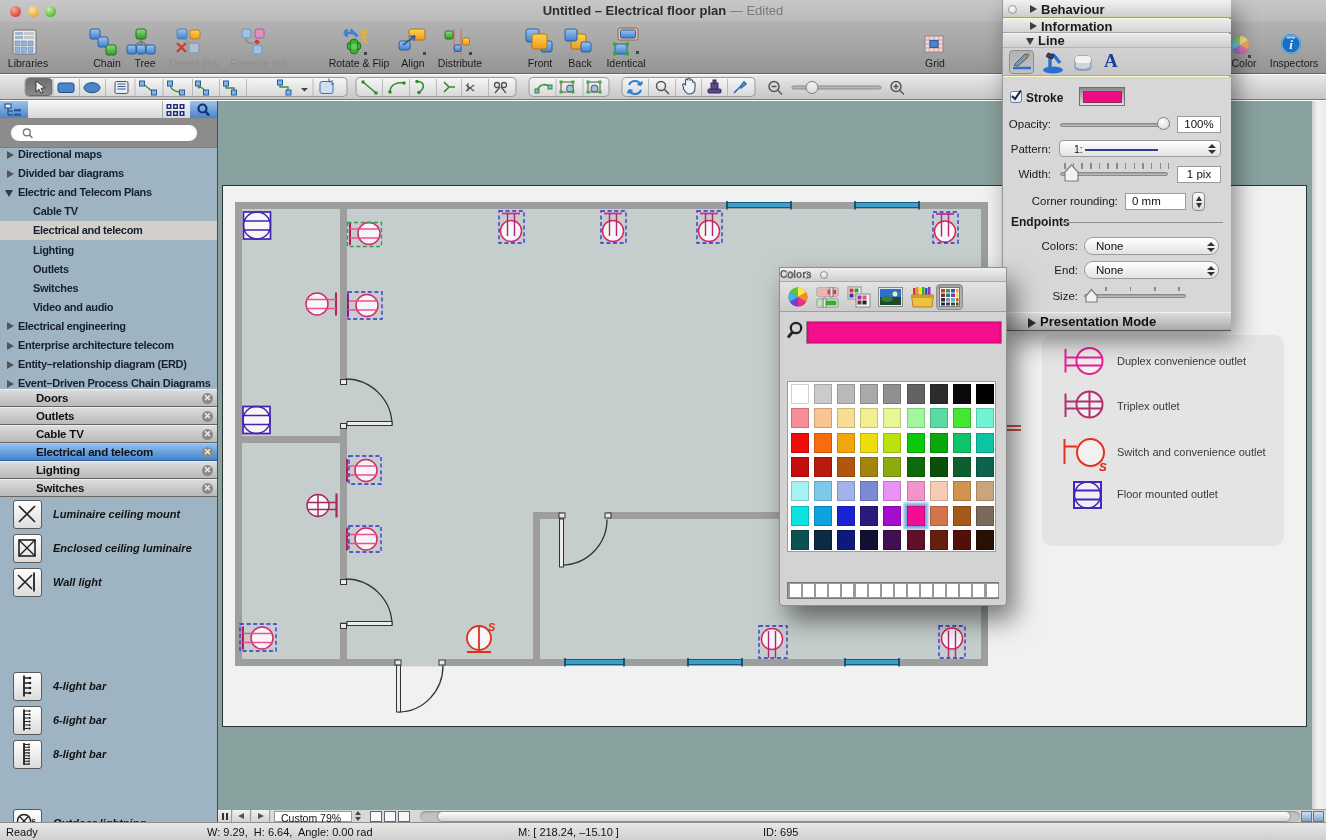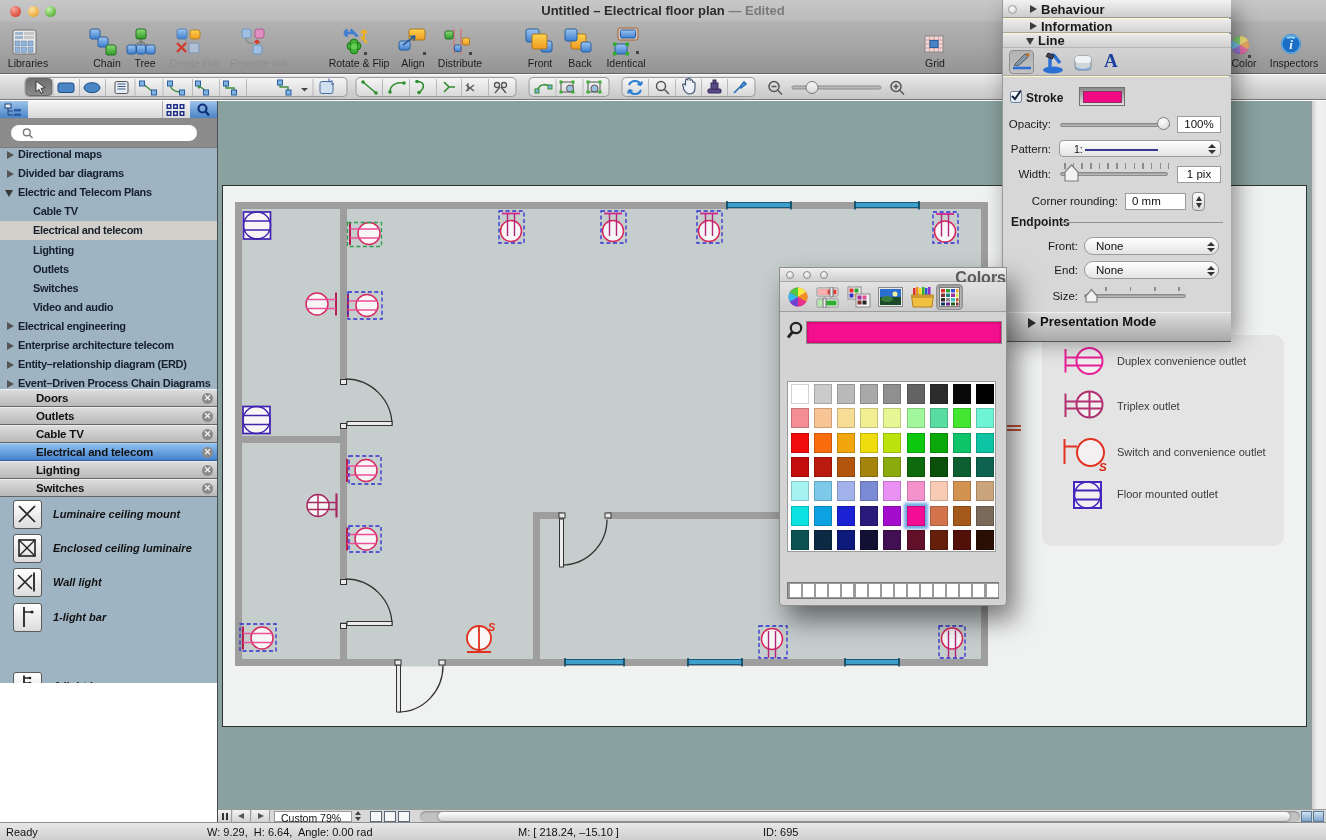--- a/index.html
+++ b/index.html
@@ -4,27 +4,27 @@
 html,body{width:1326px;height:840px;overflow:hidden}
 body{font-family:"Liberation Sans",sans-serif;-webkit-font-smoothing:antialiased}
 #s{position:relative;width:1326px;height:840px;background:#fff;overflow:hidden}
 .abs{position:absolute}
 
 #tb1{position:absolute;left:0;top:0;width:1326px;height:74px;
  background:linear-gradient(#c7c7c7,#bbbbbb 21px,#b2b2b2 22px,#a6a6a6 45px,#949494 73px);
  border-bottom:1px solid #636363}
 #tb1 .tl{position:absolute;top:5.5px;width:11px;height:11px;border-radius:50%}
 #title{position:absolute;top:3px;left:0;width:1326px;text-align:center;font-size:13px;color:#2c2c2c;font-weight:bold}
-#title span{color:#7a7a7a;font-weight:bold}
+#title span{color:#7a7a7a;font-weight:normal}
 .lbl1{position:absolute;top:57px;font-size:10.5px;color:#1c1c1c;text-align:center;white-space:nowrap;transform:translateX(-50%)}
 .lbl1.dis{color:#8e8e8e}
 #tb2{position:absolute;left:0;top:75px;width:1326px;height:25px;
  background:linear-gradient(#e9e9e9,#d5d5d5 55%,#c7c7c7);border-bottom:1px solid #7a7a7a}
 
-#sb{position:absolute;left:0;top:101px;width:218px;height:582px;background:#9fb4c3;overflow:hidden}
+#sb{position:absolute;left:0;top:101px;width:218px;height:721px;background:#9fb4c3;overflow:hidden}
 #sbhead{position:absolute;left:0;top:0;width:218px;height:18px;background:linear-gradient(#f5f5f5,#d8d8d8);border-bottom:1px solid #8a8a8a}
 #sbsearch{position:absolute;left:0;top:18px;width:218px;height:29px;background:#8c8c8c;border-bottom:1px solid #7d7d7d}
 .pill{position:absolute;left:10px;top:5px;width:188px;height:18px;background:#fff;border:1px solid #8a8a8a;border-radius:10px}
 .trow{position:absolute;left:0;width:218px;height:19px;font-size:11px;font-weight:bold;letter-spacing:-0.3px;color:#16202c;line-height:19px;white-space:nowrap}
 .tc{position:absolute;top:5.5px;width:0;height:0;border-left:7px solid #555;border-top:4.5px solid transparent;border-bottom:4.5px solid transparent}
 .te{position:absolute;top:7px;width:0;height:0;border-top:7px solid #383838;border-left:4.5px solid transparent;border-right:4.5px solid transparent}
 .sect{position:absolute;left:0;width:218px;height:18px;background:linear-gradient(#dcdcdc,#b9b9b9);border-top:1px solid #ededed;border-bottom:1px solid #666;
  font-size:11.5px;font-weight:bold;letter-spacing:-0.2px;color:#111;line-height:16px}
 .sect .xb{position:absolute;right:5px;top:3px;width:11px;height:11px;border-radius:50%;background:#8a8a8a;color:#f3f3f3;font-size:9px;line-height:11px;text-align:center;font-weight:bold}
 .sect.sel{background:linear-gradient(#8fc0ee,#4583cf);border-top:1px solid #a9cdf2;border-bottom:1px solid #2c5f9b}
@@ -477,28 +477,20 @@
             </svg></div>
         <div class="symlbl">Luminaire ceiling mount</div>
         </div>
       <div class="symrow" style="top:71.3px">
         <div class="symbtn"><svg width="26" height="26" viewBox="0 0 26 26">
               <path d="M4 6 L18 20 M18 6 L4 20" stroke="#222" stroke-width="1.6"></path>
               <path d="M20 3.5 V22.5" stroke="#222" stroke-width="1.8"></path>
             </svg></div>
         <div class="symlbl">Wall light</div>
         </div>
-      <div class="symrow" style="top:105.7px">
-        <div class="symbtn"><svg width="26" height="26" viewBox="0 0 26 26">
-              <path d="M10 3 V23" stroke="#222" stroke-width="1.8"></path>
-              <path d="M10 8 H17" stroke="#222" stroke-width="1.4"></path>
-              <circle cx="18" cy="8" r="1.6" fill="#222"></circle>
-            </svg></div>
-        <div class="symlbl">1-light bar</div>
-        </div>
       <div class="symrow" style="top:174.5px">
         <div class="symbtn"><svg width="26" height="26" viewBox="0 0 26 26">
               <path d="M10 2.5 V23.5" stroke="#222" stroke-width="1.8"></path>
               <path d="M10 5 H15 M10 10 H15 M10 15 H15 M10 20 H15" stroke="#222" stroke-width="1.3"></path>
               <g fill="#222">
                 <circle cx="16" cy="5" r="1.3"></circle>
                 <circle cx="16" cy="10" r="1.3"></circle>
                 <circle cx="16" cy="15" r="1.3"></circle>
                 <circle cx="16" cy="20" r="1.3"></circle>
               </g>
@@ -812,21 +804,21 @@
         <span class="abs" style="right:113px">Corner rounding:</span>
       </div>
     <div class="ifield" style="left:122px;top:193px;width:61px;height:17px;padding-left:6px;line-height:15px">0 mm</div>
     <div class="abs" style="left:189px;top:192px;width:13px;height:19px;background:linear-gradient(#fdfdfd,#d8d8d8);border:1px solid #8f8f8f;border-radius:4px">
       <div class="abs" style="left:2.5px;top:3px;width:0;height:0;border-bottom:5px solid #333;border-left:3.5px solid transparent;border-right:3.5px solid transparent"></div>
       <div class="abs" style="left:2.5px;top:10px;width:0;height:0;border-top:5px solid #333;border-left:3.5px solid transparent;border-right:3.5px solid transparent"></div>
     </div>
     <div class="abs" style="left:8px;top:215px;font-size:12px;font-weight:bold;color:#1a1a1a">Endpoints</div>
     <div class="abs" style="left:58px;top:222px;width:162px;height:1px;background:#8f8f8f"></div>
     <div class="irow" style="top:240px">
-        <span class="abs" style="right:153px">Front:</span>
+        <span class="abs" style="right:153px">Colors:</span>
       </div>
     <div class="ipop" style="left:81px;top:237px;width:135px;height:18px;border-radius:9px">
       <span class="abs" style="left:11px;top:1.5px">None</span>
         <div class="updn" style="left:122px;top:4px"></div>
     </div>
     <div class="irow" style="top:264px">
         <span class="abs" style="right:153px">End:</span>
       </div>
     <div class="ipop" style="left:81px;top:261px;width:135px;height:18px;border-radius:9px">
       <span class="abs" style="left:11px;top:1.5px">None</span>
@@ -834,31 +826,31 @@
     </div>
     <div class="irow" style="top:289.5px">
         <span class="abs" style="right:153px">Size:</span>
       </div>
     <div class="abs" style="left:102px;top:287px;width:80px;height:4px;background:
       repeating-linear-gradient(90deg,#8a8a8a 0 1.5px,transparent 1.5px 24.5px)"></div>
     <div class="abs" style="left:81px;top:293.5px;width:102px;height:4.5px;background:linear-gradient(#9a9a9a,#c2c2c2);border-radius:2px;border:0.5px solid #8a8a8a"></div>
     <svg class="abs" style="left:81px;top:288px" width="15" height="16" viewBox="0 0 15 16">
         <path d="M2 2 L13 2 L13 8 L7.5 14.5 L2 8 Z" fill="#f2f2f2" stroke="#7f7f7f" stroke-width="1.2" transform="rotate(180 7.5 8)"></path>
       </svg>
-    <div class="abs" style="left:0;top:312px;width:228px;height:30px;background:linear-gradient(#dcdcdc,#a9a9a9);border-top:1px solid #efefef;border-bottom:1.5px solid #555">
+    <div class="abs" style="left:0;top:312px;width:228px;height:19px;background:linear-gradient(#dcdcdc,#a9a9a9);border-top:1px solid #efefef;border-bottom:1.5px solid #555">
       <div class="abs" style="left:25px;top:4.5px;width:0;height:0;border-left:8px solid #2c2c2c;border-top:5px solid transparent;border-bottom:5px solid transparent"></div>
       <div class="abs" style="left:37px;top:1px;font-size:13px;font-weight:bold;color:#111">Presentation Mode</div>
     </div>
   </div>
   <div id="colw">
     <div class="abs" style="left:0;top:0;width:226px;height:14px;background:linear-gradient(#f0f0f0,#cfcfcf);border-bottom:1px solid #aaa">
       <div class="wdot" style="left:5.5px"></div>
         <div class="wdot" style="left:22.5px"></div>
         <div class="wdot" style="left:39.5px"></div>
-      <div class="abs" style="left:0;top:0.5px;width:226px;text-align:right;font-size:16px;font-weight:bold;color:#5a5a5a">Colors</div>
+      <div class="abs" style="left:0;top:0.5px;width:226px;text-align:left;font-size:10px;font-weight:bold;color:#5a5a5a">Colors</div>
     </div>
     <div class="abs" style="left:0;top:14px;width:226px;height:30px;background:linear-gradient(#e2e2e2,#cccccc);border-bottom:1px solid #9e9e9e">
       <svg class="abs" style="left:8px;top:5px" width="20" height="20" viewBox="0 0 20 20">
         <circle cx="10" cy="10" r="9.5" fill="#e040c0"></circle>
         <path d="M10 10 L10 0.5 A9.5 9.5 0 0 1 18.2 5.2 Z" fill="#f8e840"></path>
         <path d="M10 10 L18.2 5.2 A9.5 9.5 0 0 1 18.2 14.8 Z" fill="#f09020"></path>
         <path d="M10 10 L18.2 14.8 A9.5 9.5 0 0 1 10 19.5 Z" fill="#e8308a"></path>
         <path d="M10 10 L10 19.5 A9.5 9.5 0 0 1 1.8 14.8 Z" fill="#7040d0"></path>
         <path d="M10 10 L1.8 14.8 A9.5 9.5 0 0 1 1.8 5.2 Z" fill="#30b8e8"></path>
         <path d="M10 10 L1.8 5.2 A9.5 9.5 0 0 1 10 0.5 Z" fill="#50c840"></path>

